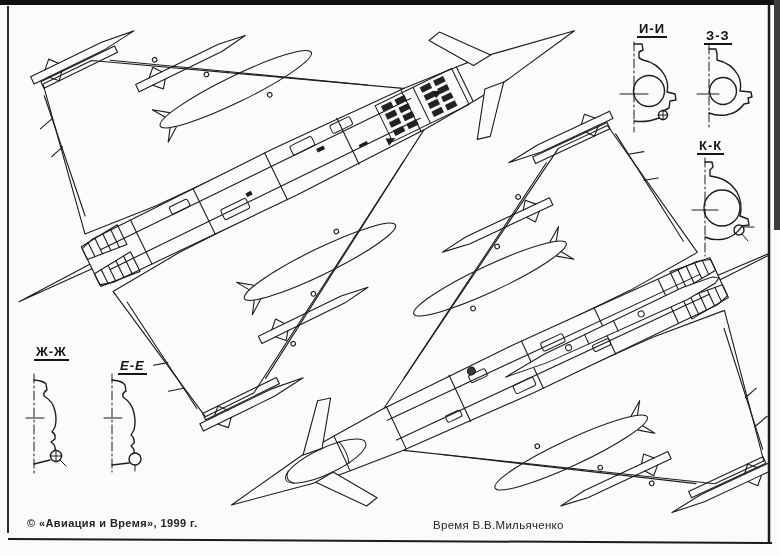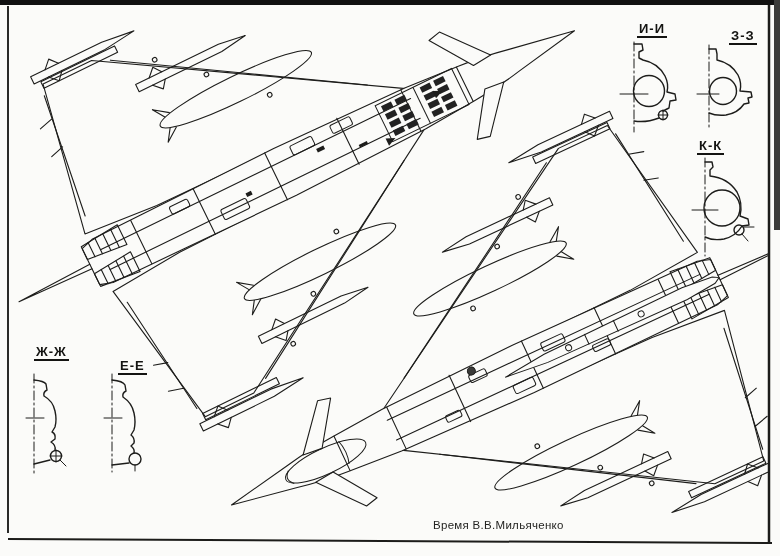--- a/index.html
+++ b/index.html
@@ -197,20 +197,21 @@
   <g>
     <rect x="0" y="0" width="780" height="5" fill="#111"></rect>
     <rect x="774" y="0" width="6" height="230" fill="#3c3c3a"></rect>
     <path d="M8,6 V533" stroke="#2a2a28" stroke-width="2" fill="none"></path>
     <path d="M769,5 V542" stroke="#1c1c1a" stroke-width="2.5" fill="none"></path>
     <path d="M8,539 L772,543" stroke="#1c1c1a" stroke-width="2" fill="none"></path>
   </g>
 </svg>
 
   <div class="section-label" style="left:637px;top:22px;">И-И</div>
-  <div class="section-label" style="left:729px;top:29px;">З-З</div>
+  <div class="section-label" style="left:704px;top:29px;">З-З</div>
   <div class="section-label" style="left:697px;top:139px;">К-К</div>
   <div class="section-label" style="left:34px;top:345px;">Ж-Ж</div>
-  <div class="section-label" style="left:118px;top:359px;">Е-Е</div>
-
+  <div class="section-label" style="left:118px;top:359px;font-style:italic;">Е-Е</div>
+
+  <div class="footer-text footer-copyright">© «Авиация и Время», 1999 г.</div>
   <div class="footer-text footer-credit">Время В.В.Мильяченко</div>
 
 </div>
 
 </body></html>

